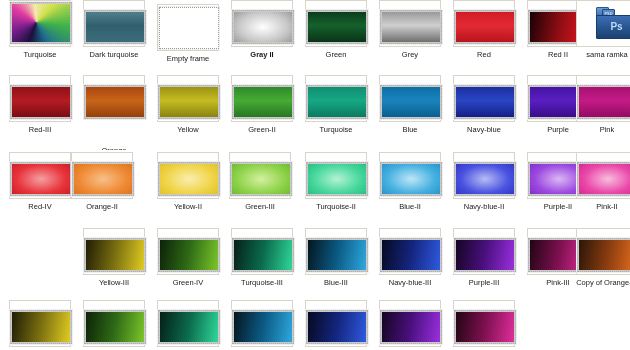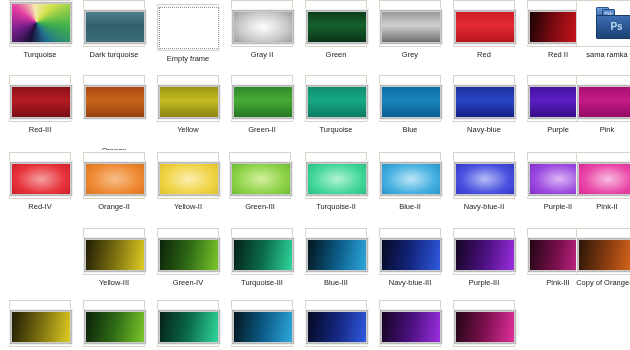--- a/index.html
+++ b/index.html
@@ -160,21 +160,21 @@
         <div class="thumb" style="background: linear-gradient(rgb(78, 126, 140) 0%, rgb(49, 95, 110) 45%, rgb(60, 108, 123) 100%);"></div>
       </div>
       <div class="label">Dark turquoise</div>
     </div>
     <div class="cell" style="left: 153px; top: 4px;">
       <div class="framebox">
         <div class="thumb empty" style="background: rgb(255, 255, 255);"></div>
       </div>
       <div class="label">Empty frame</div>
     </div>
-    <div class="cell" style="left: 227px; top: 0px;">
+    <div class="cell" style="left: 227px; top: 0px; font-weight: bold;">
       <div class="framebox">
         <div class="thumb" style="background: radial-gradient(75% 85%, rgb(255, 255, 255) 0%, rgb(201, 201, 201) 55%, rgb(142, 142, 142) 100%);"></div>
       </div>
       <div class="label">Gray II</div>
     </div>
     <div class="cell" style="left: 301px; top: 0px;">
       <div class="framebox">
         <div class="thumb" style="background: linear-gradient(rgb(11, 61, 28) 0%, rgb(21, 97, 44) 45%, rgb(10, 51, 24) 100%);"></div>
       </div>
       <div class="label">Green</div>
@@ -265,21 +265,21 @@
         <div class="thumb" style="background: linear-gradient(rgb(168, 17, 115) 0%, rgb(196, 27, 134) 45%, rgb(147, 10, 99) 100%);"></div>
       </div>
       <div class="label">Pink</div>
     </div>
     <div class="cell" style="left: 5px; top: 152px;">
       <div class="framebox">
         <div class="thumb" style="background: radial-gradient(75% 85%, rgb(244, 160, 160) 0%, rgb(232, 53, 61) 55%, rgb(197, 22, 32) 100%);"></div>
       </div>
       <div class="label">Red-IV</div>
     </div>
-    <div class="cell" style="left: 79px; top: 152px;">
+    <div class="cell" style="left: 67px; top: 152px;">
       <div class="framebox">
         <div class="thumb" style="background: radial-gradient(75% 85%, rgb(247, 192, 138) 0%, rgb(239, 138, 52) 55%, rgb(217, 109, 24) 100%);"></div>
       </div>
       <div class="label">Orange-II</div>
     </div>
     <div class="cell" style="left: 153px; top: 152px;">
       <div class="framebox">
         <div class="thumb" style="background: radial-gradient(75% 85%, rgb(250, 238, 176) 0%, rgb(240, 212, 71) 55%, rgb(220, 188, 34) 100%);"></div>
       </div>
       <div class="label">Yellow-II</div>

